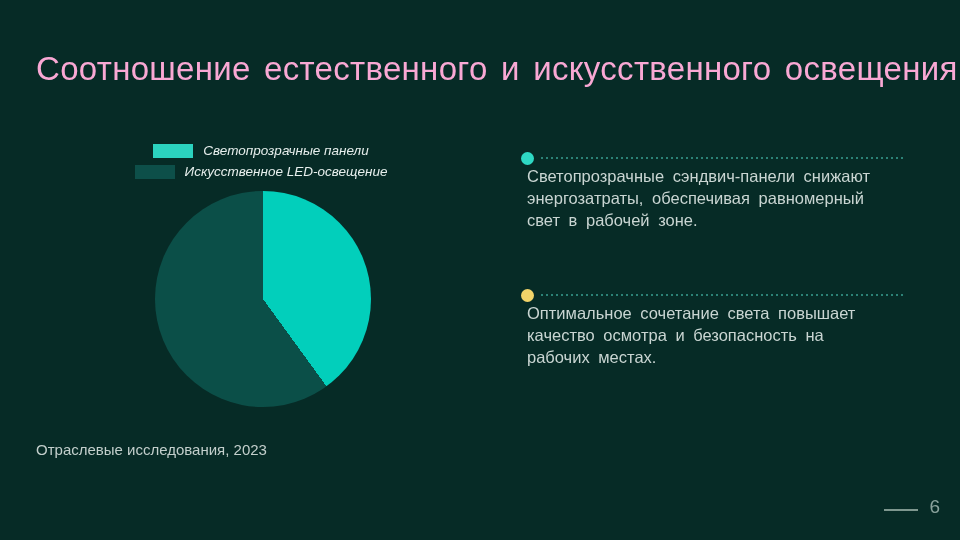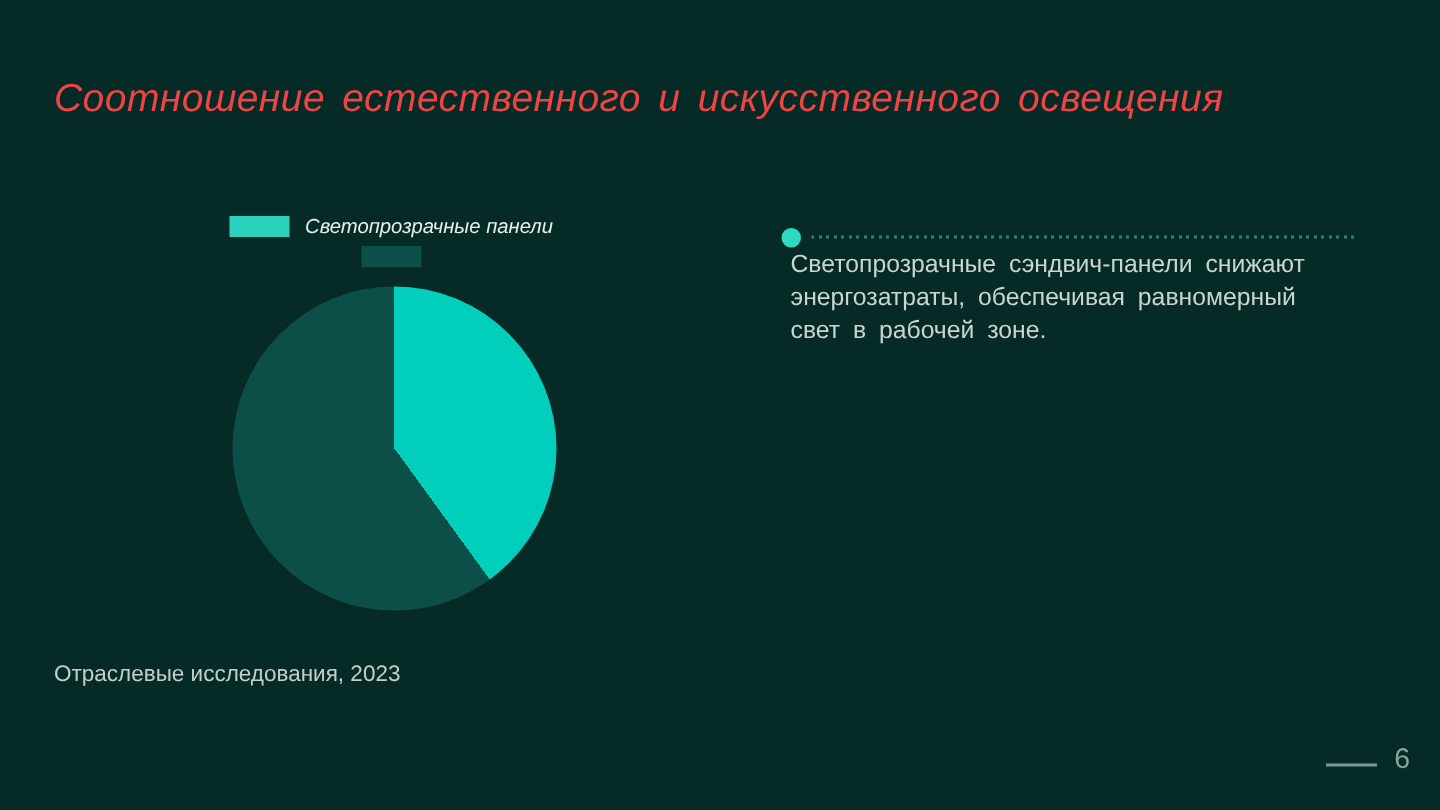--- a/index.html
+++ b/index.html
@@ -9,27 +9,26 @@
     width: 960px;
     height: 540px;
     background: #062b26;
     font-family: "Liberation Sans", sans-serif;
     overflow: hidden;
   }
   .slide-title {
     position: absolute;
     left: 36px;
     top: 50px;
-    font-size: 26px;
+    font-size: 33px;
     font-weight: 400;
-    color: #ef4444;
+    color: #f9a8d4;
     letter-spacing: 0.3px;
     word-spacing: 4px;
     white-space: nowrap;
-    font-style: italic;
   }
   .legend {
     position: absolute;
     left: 110px;
     top: 143px;
     width: 302px;
     display: flex;
     flex-direction: column;
     align-items: center;
     gap: 6px;
@@ -125,34 +124,42 @@
 
   <h1 class="slide-title">Соотношение естественного и искусственного освещения</h1>
 
   <div class="legend">
     <div class="legend-row">
       <span class="legend-swatch" style="background: rgb(43, 211, 191);"></span>
       <span class="legend-label">Светопрозрачные панели</span>
     </div>
     <div class="legend-row">
       <span class="legend-swatch" style="background: rgb(13, 79, 73);"></span>
+      <span class="legend-label">Искусственное LED-освещение</span>
     </div>
   </div>
 
   <div class="pie" style="background: conic-gradient(rgb(2, 207, 187) 0deg, rgb(2, 207, 187) 144deg, rgb(11, 79, 72) 144deg, rgb(11, 79, 72) 360deg);"></div>
 
   <div class="source">Отраслевые исследования, 2023</div>
 
   <div class="callout callout-1">
     <div class="callout-header">
       <span class="bullet-dot" style="background: rgb(46, 217, 196);"></span>
       <span class="dotted-line"></span>
     </div>
     <p class="callout-text">Светопрозрачные сэндвич-панели снижают энергозатраты, обеспечивая равномерный свет в рабочей зоне.</p>
   </div>
 
+  <div class="callout callout-2">
+    <div class="callout-header">
+      <span class="bullet-dot" style="background: rgb(242, 212, 105);"></span>
+      <span class="dotted-line"></span>
+    </div>
+    <p class="callout-text">Оптимальное сочетание света повышает качество осмотра и безопасность на рабочих местах.</p>
+  </div>
 
   <div class="page-footer">
     <span class="footer-line"></span>
     <span class="page-number">6</span>
   </div>
 
 </div>
 
 </body></html>

